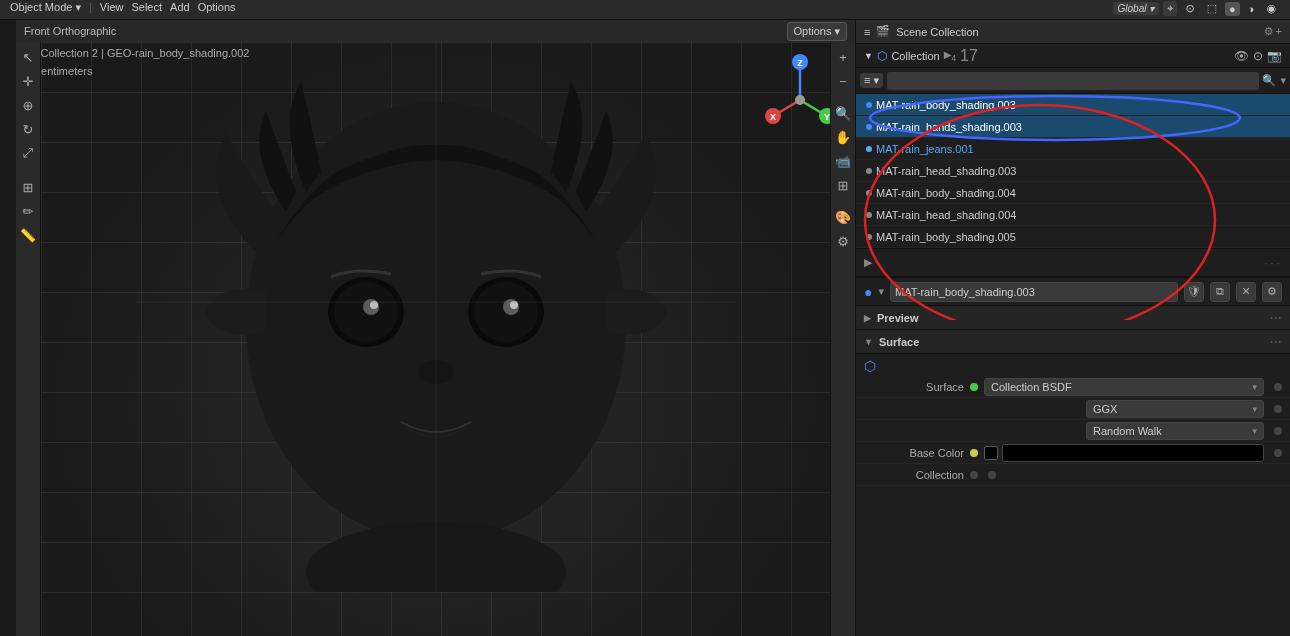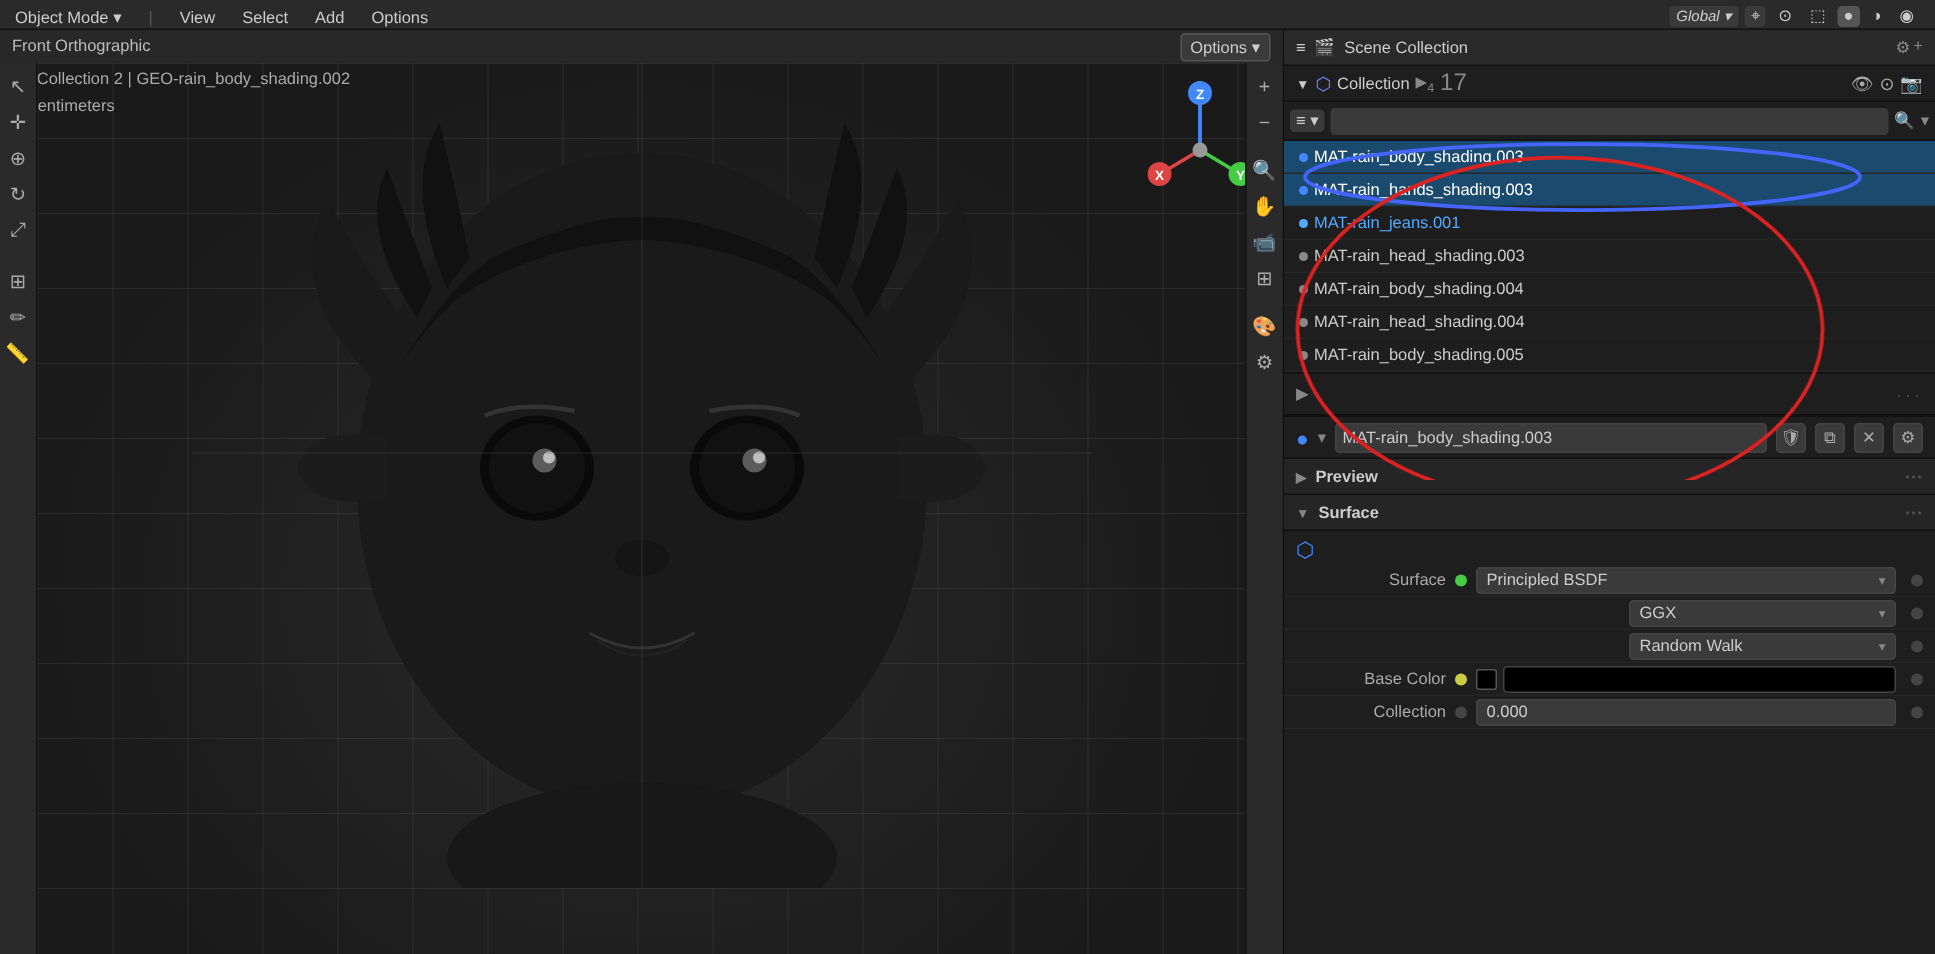--- a/index.html
+++ b/index.html
@@ -13,38 +13,38 @@
       color: #ccc;
       display: flex;
       flex-direction: column;
     }
 
     
     .top-menubar {
       height: 20px;
       background: #2a2a2a;
       display: flex;
-      align-items: flex-end;
+      align-items: flex-start;
       padding: 0 6px;
-      gap: 10px;
       font-size: 11px;
       color: #ccc;
       flex-shrink: 0;
       border-bottom: 1px solid #111;
     }
     .top-menubar span {
       cursor: pointer;
       padding: 1px 4px;
     }
 
     
     .main-area {
       display: flex;
       flex: 1;
       overflow: hidden;
+      margin-left: 16px;
     }
 
     
     .viewport-area {
       flex: 1;
       position: relative;
       background: #2a2a2a;
       overflow: hidden;
     }
 
@@ -692,21 +692,21 @@
         </div>
 
         <div style="padding: 4px 8px 2px 8px; display:flex; gap:4px; align-items:center;">
           <span style="font-size:14px; color:#4488ff; margin-right:4px;">⬡</span>
         </div>
 
         <div class="prop-row">
           <span class="prop-label">Surface</span>
           <span class="prop-dot prop-dot-green"></span>
           <div class="prop-value-with-dropdown">
-            <span>Principled BSDF</span>
+            <span>Collection BSDF</span>
             <span class="prop-dropdown-arrow">▾</span>
           </div>
           <span class="prop-dot prop-dot-dark" style="margin-left:4px;"></span>
         </div>
 
         <div class="prop-row">
           <span class="prop-label"></span>
           <div class="prop-value-with-dropdown" style="margin-left:116px;">
             <span>GGX</span>
             <span class="prop-dropdown-arrow">▾</span>
@@ -729,23 +729,20 @@
           <div style="display:flex; align-items:center; flex:1; gap:4px;">
             <div class="color-swatch" style="background:#000; border:1px solid #555;"></div>
             <div class="prop-value" style="flex:1; background:#000;"></div>
           </div>
           <span class="prop-dot prop-dot-dark" style="margin-left:4px;"></span>
         </div>
 
         <div class="prop-row">
           <span class="prop-label">Collection</span>
           <span class="prop-dot prop-dot-dark"></span>
-          <div class="prop-value" style="flex:1; text-align:center;">
-            <span>0.000</span>
-          </div>
           <span class="prop-dot prop-dot-dark" style="margin-left:4px;"></span>
         </div>
 
 
       </div>
     </div>
 
   </div>
 </div>
 

